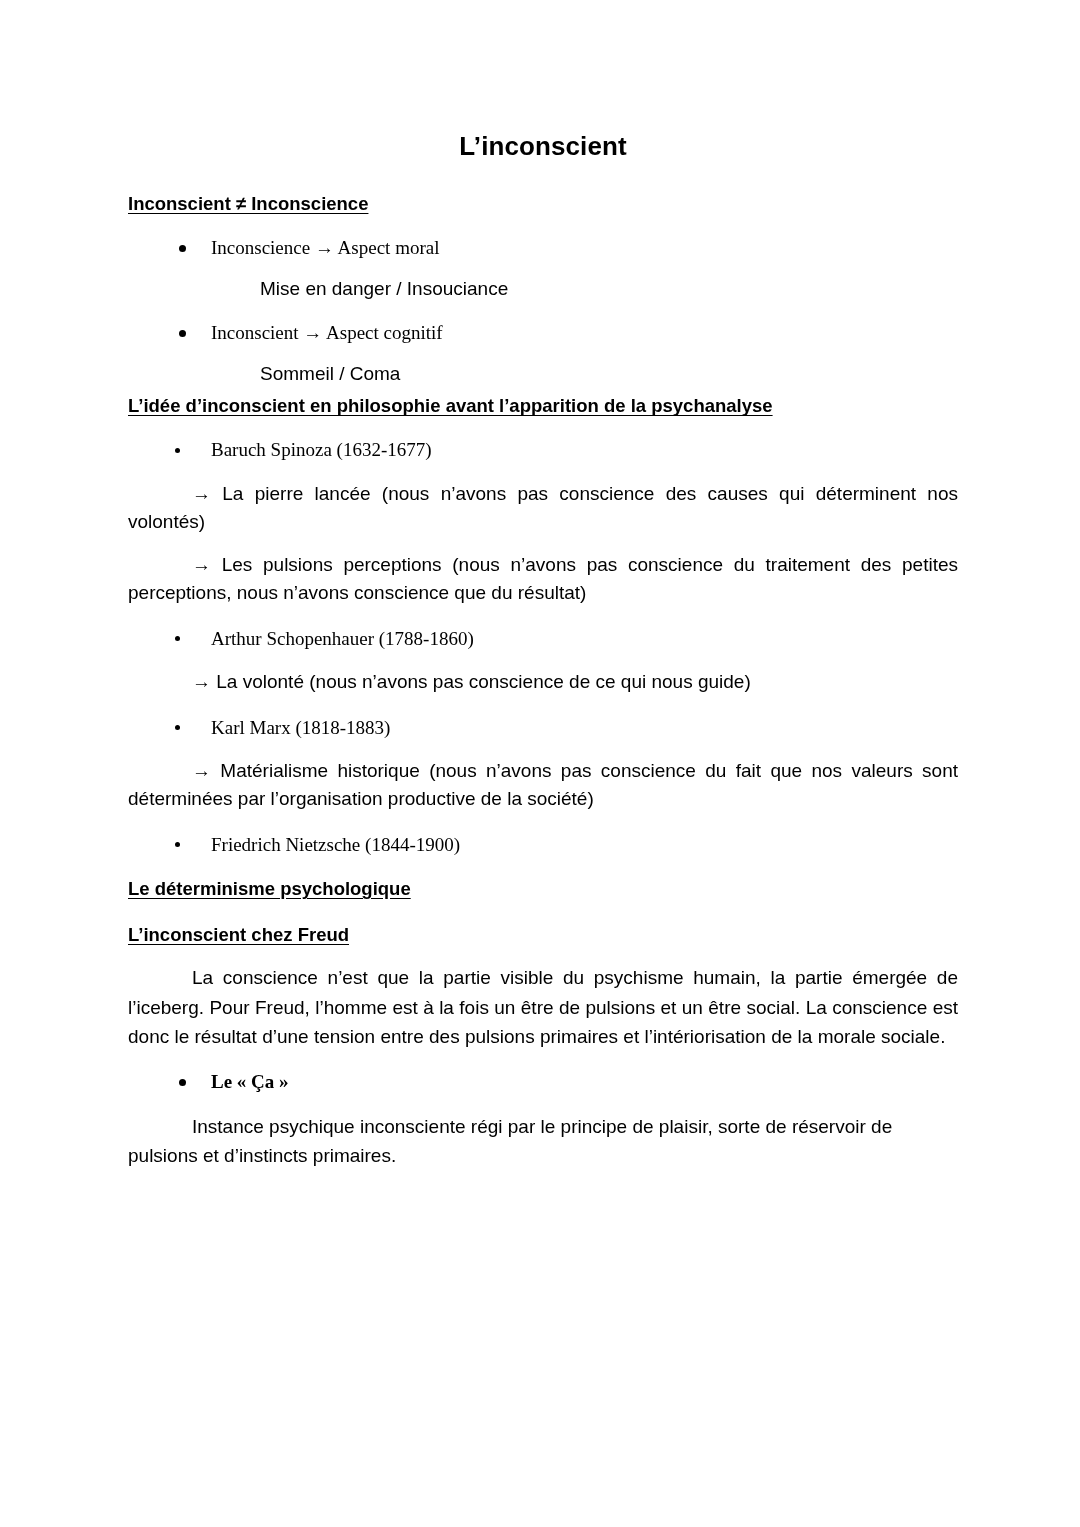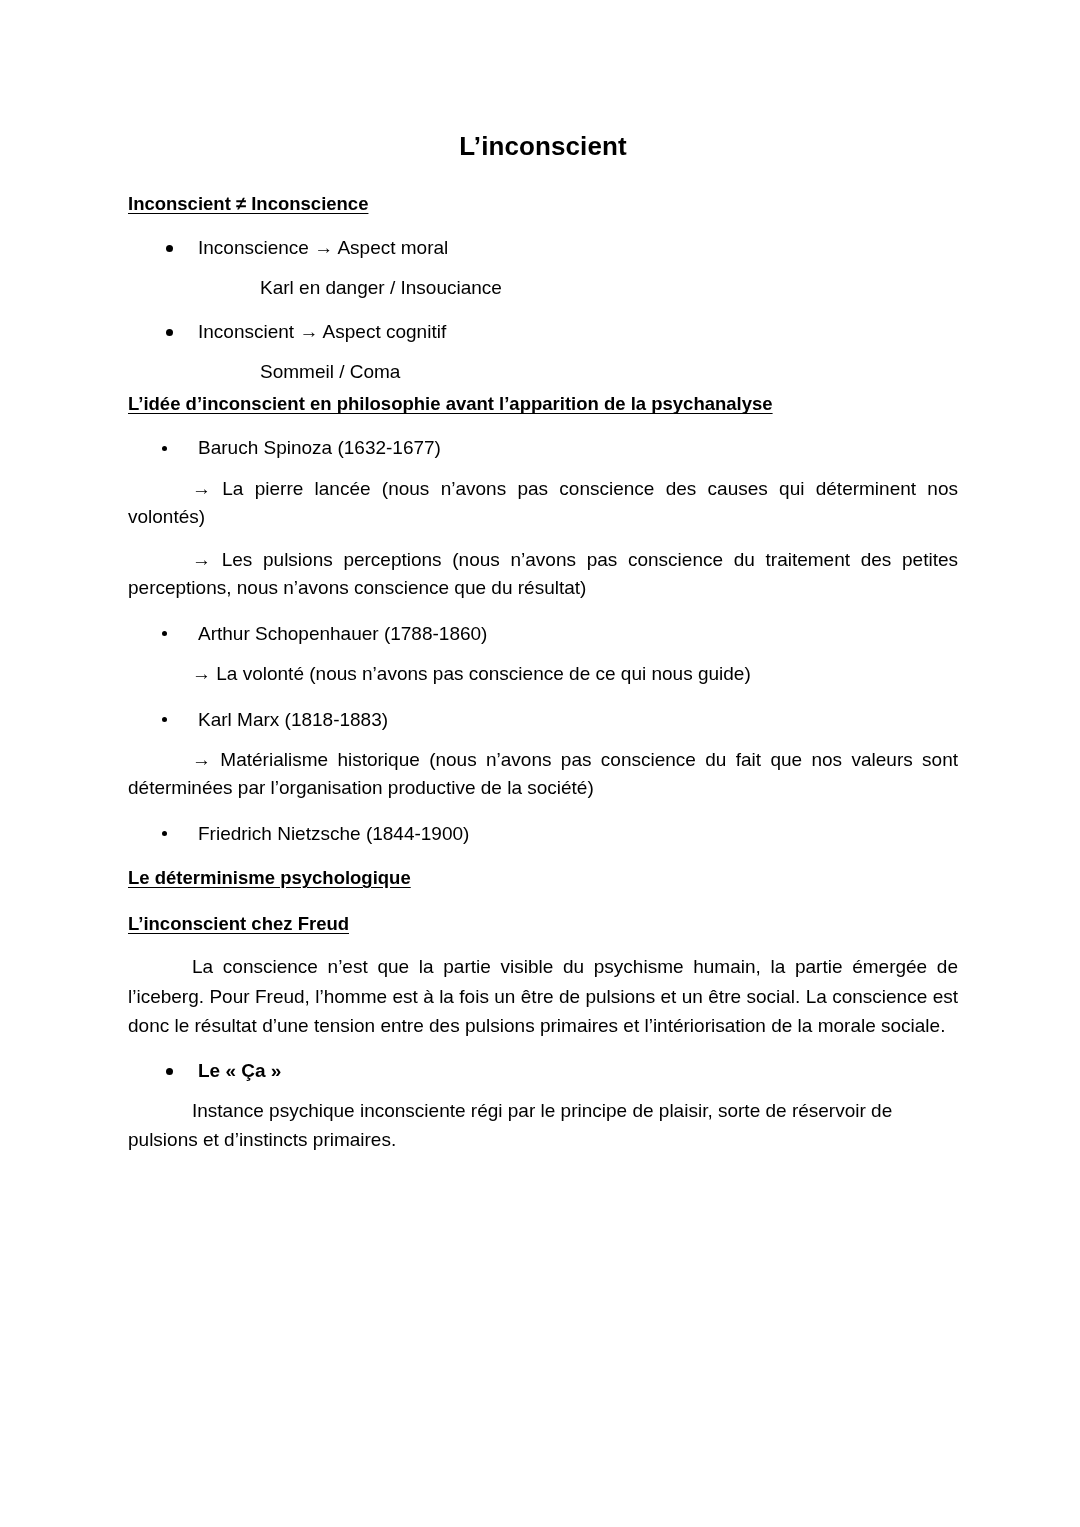--- a/index.html
+++ b/index.html
@@ -43,22 +43,23 @@
     margin: 0;
     line-height: 1.35;
   }
   .sec-gap-1 { margin-top: 30px; }
   .sec-gap-2 { margin-top: 8px; }
   .sec-gap-3 { margin-top: 20px; }
   .sec-gap-4 { margin-top: 21px; }
 
   ul.bullets {
     list-style: none;
-    margin: 4px;
+    margin: 17px;
     padding: 0;
+    font-family: Liberation Serif, serif;
   }
   ul.bullets li {
     position: relative;
     font-size: 19px;
     line-height: 1.28;
     margin-top: 19px;
     padding-left: 66px;
   }
   ul.bullets li .dot {
     position: absolute;
@@ -128,21 +129,21 @@
     <h1 class="doc-title">L’inconscient</h1>
 
     <h2 class="section-heading sec-gap-1">Inconscient ≠ Inconscience</h2>
 
     <ul class="bullets">
       <li>
         <span class="dot"></span>
         <span>Inconscience → Aspect moral</span>
       </li>
     </ul>
-    <p class="subline">Karl en danger / Insouciance</p>
+    <p class="subline">Mise en danger / Insouciance</p>
 
     <ul class="bullets">
       <li>
         <span class="dot"></span>
         <span>Inconscient → Aspect cognitif</span>
       </li>
     </ul>
     <p class="subline">Sommeil / Coma</p>
 
     <h2 class="section-heading sec-gap-2">L’idée d’inconscient en philosophie avant l’apparition de la psychanalyse</h2>

